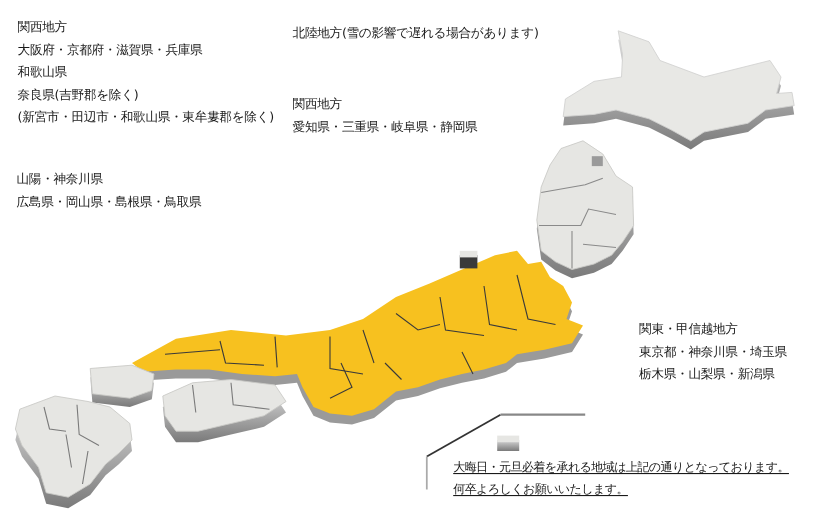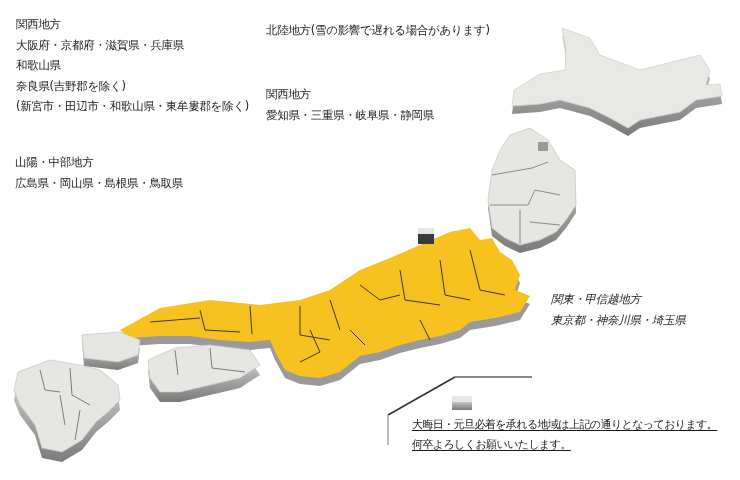--- a/index.html
+++ b/index.html
@@ -89,25 +89,26 @@
 <div class="text-block" style="left:266px; top:20px;">
   <div>北陸地方(雪の影響で遅れる場合があります)</div>
 </div>
 
 <div class="text-block" style="left:266px; top:84px;">
   <div>関西地方</div>
   <div>愛知県・三重県・岐阜県・静岡県</div>
 </div>
 
 <div class="text-block" style="left:15px; top:152px;">
-  <div>山陽・中部地方</div>
+  <div>山陽・神奈川県</div>
   <div>広島県・岡山県・島根県・鳥取県</div>
 </div>
 
-<div class="text-block" style="left:551px; top:289px;font-style:italic;">
+<div class="text-block" style="left:581px; top:289px;">
   <div>関東・甲信越地方</div>
   <div>東京都・神奈川県・埼玉県</div>
+  <div>栃木県・山梨県・新潟県</div>
 </div>
 
 <div class="notice">
   <div>大晦日・元旦必着を承れる地域は上記の通りとなっております。</div>
   <div>何卒よろしくお願いいたします。</div>
 </div>
 
 </body></html>

